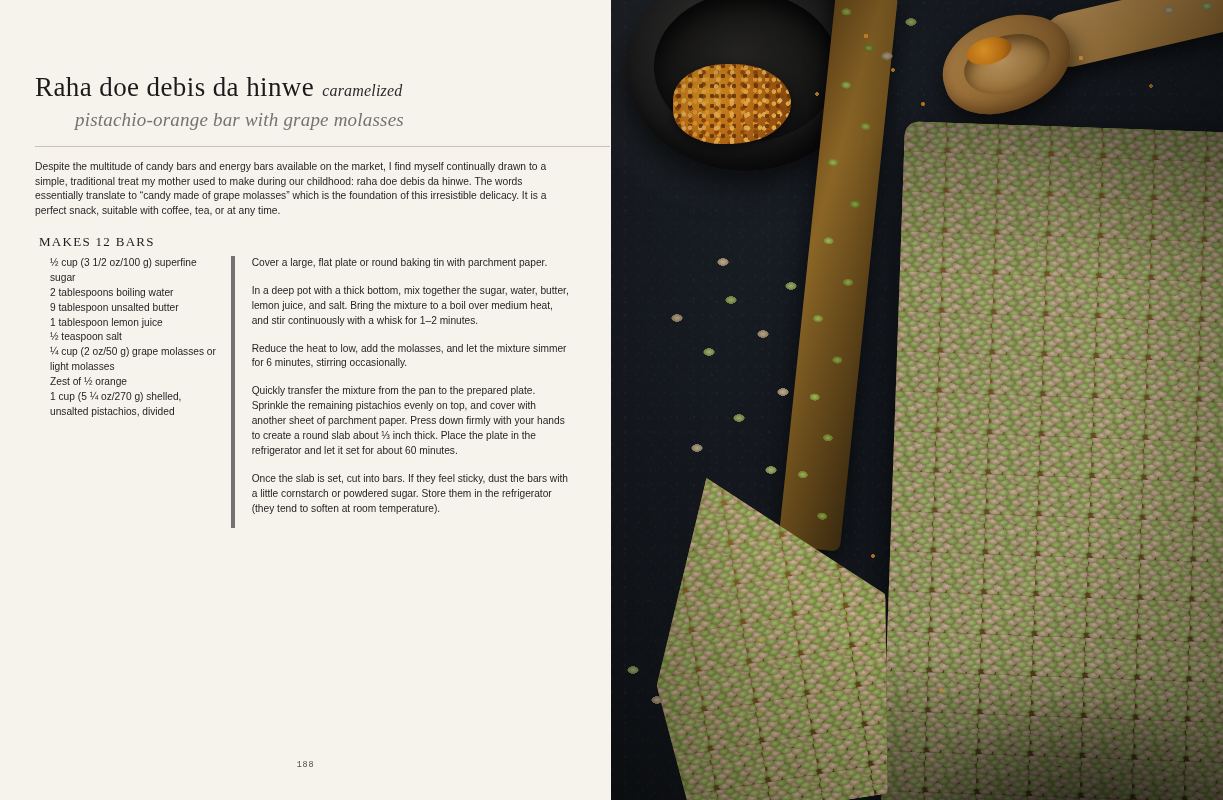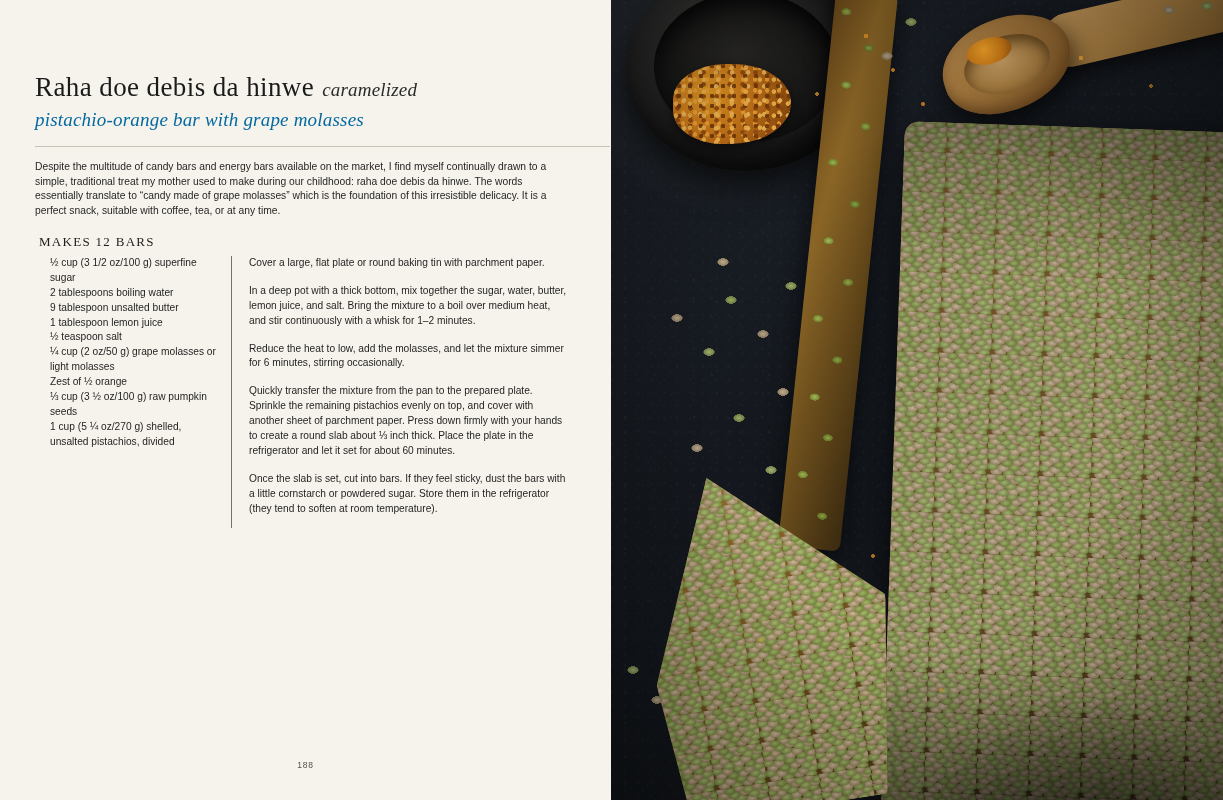--- a/index.html
+++ b/index.html
@@ -38,34 +38,35 @@
     font-size: 27px;
     color: #1b1b1b;
     letter-spacing: 0.4px;
     line-height: 1.15;
     font-weight: 400;
     display: inline;
   }
   .recipe-subtitle {
     font-family: "Liberation Serif", serif;
     font-style: italic;
-    font-size: 19px;
+    font-size: 16px;
     color: #2a2a2a;
     letter-spacing: 0.2px;
     display: inline;
     margin-left: 8px;
   }
   .subtitle-line2 {
     font-family: "Liberation Serif", serif;
     font-style: italic;
     font-size: 19px;
-    color: #0369a1;
+    color: #737373;
     letter-spacing: 0.2px;
     display: block;
     margin-top: 6px;
+    margin-left: 40px;
   }
   .title-rule {
     position: absolute;
     left: 35px;
     top: 146px;
     width: 575px;
     height: 1px;
     background: #c9c2b4;
   }
   .headnote {
@@ -102,36 +103,36 @@
     color: #1f1f1f;
   }
   .ingredients .ing {
     margin: 0 0 0 0;
     text-indent: 0;
     padding-left: 11px;
   }
   .method {
     width: 318px;
     padding-left: 17px;
-    border-left: 1px solid #737373;
+    border-left: 4px solid #737373;
     font-size: 10.2px;
     line-height: 1.46;
     color: #1f1f1f;
   }
   .method p {
     margin: 0 0 13px 0;
   }
   .method p:last-child { margin-bottom: 12px; }
   .folio {
     position: absolute;
     left: 0;
     top: 760px;
     width: 611px;
     text-align: center;
-    font-family: Liberation Sans, sans-serif;
+    font-family: Liberation Mono, monospace;
     font-size: 8.5px;
     letter-spacing: 0.8px;
     color: #55504a;
   }
   
   .photo-page {
     position: relative;
     width: 612px;
     height: 800px;
     overflow: hidden;
@@ -428,21 +429,20 @@
 
     <div class="columns">
       <div class="ingredients">
         <div class="ing">½ cup (3 1/2 oz/100 g) superfine sugar</div>
         <div class="ing">2 tablespoons boiling water</div>
         <div class="ing">9 tablespoon unsalted butter</div>
         <div class="ing">1 tablespoon lemon juice</div>
         <div class="ing">½ teaspoon salt</div>
         <div class="ing">¼ cup (2 oz/50 g) grape molasses or light molasses</div>
         <div class="ing">Zest of ½ orange</div>
-        <div class="ing">⅓ cup (3 ½ oz/100 g) raw pumpkin seeds</div>
         <div class="ing">1 cup (5 ¼ oz/270 g) shelled, unsalted pistachios, divided</div>
       </div>
       <div class="method">
         <p>Cover a large, flat plate or round baking tin with parchment paper.</p>
         <p>In a deep pot with a thick bottom, mix together the sugar, water, butter, lemon juice, and salt. Bring the mixture to a boil over medium heat, and stir continuously with a whisk for 1–2 minutes.</p>
         <p>Reduce the heat to low, add the molasses, and let the mixture simmer for 6 minutes, stirring occasionally.</p>
         <p>Quickly transfer the mixture from the pan to the prepared plate. Sprinkle the remaining pistachios evenly on top, and cover with another sheet of parchment paper. Press down firmly with your hands to create a round slab about ⅓ inch thick. Place the plate in the refrigerator and let it set for about 60 minutes.</p>
         <p>Once the slab is set, cut into bars. If they feel sticky, dust the bars with a little cornstarch or powdered sugar. Store them in the refrigerator (they tend to soften at room temperature).</p>
       </div>
     </div>

